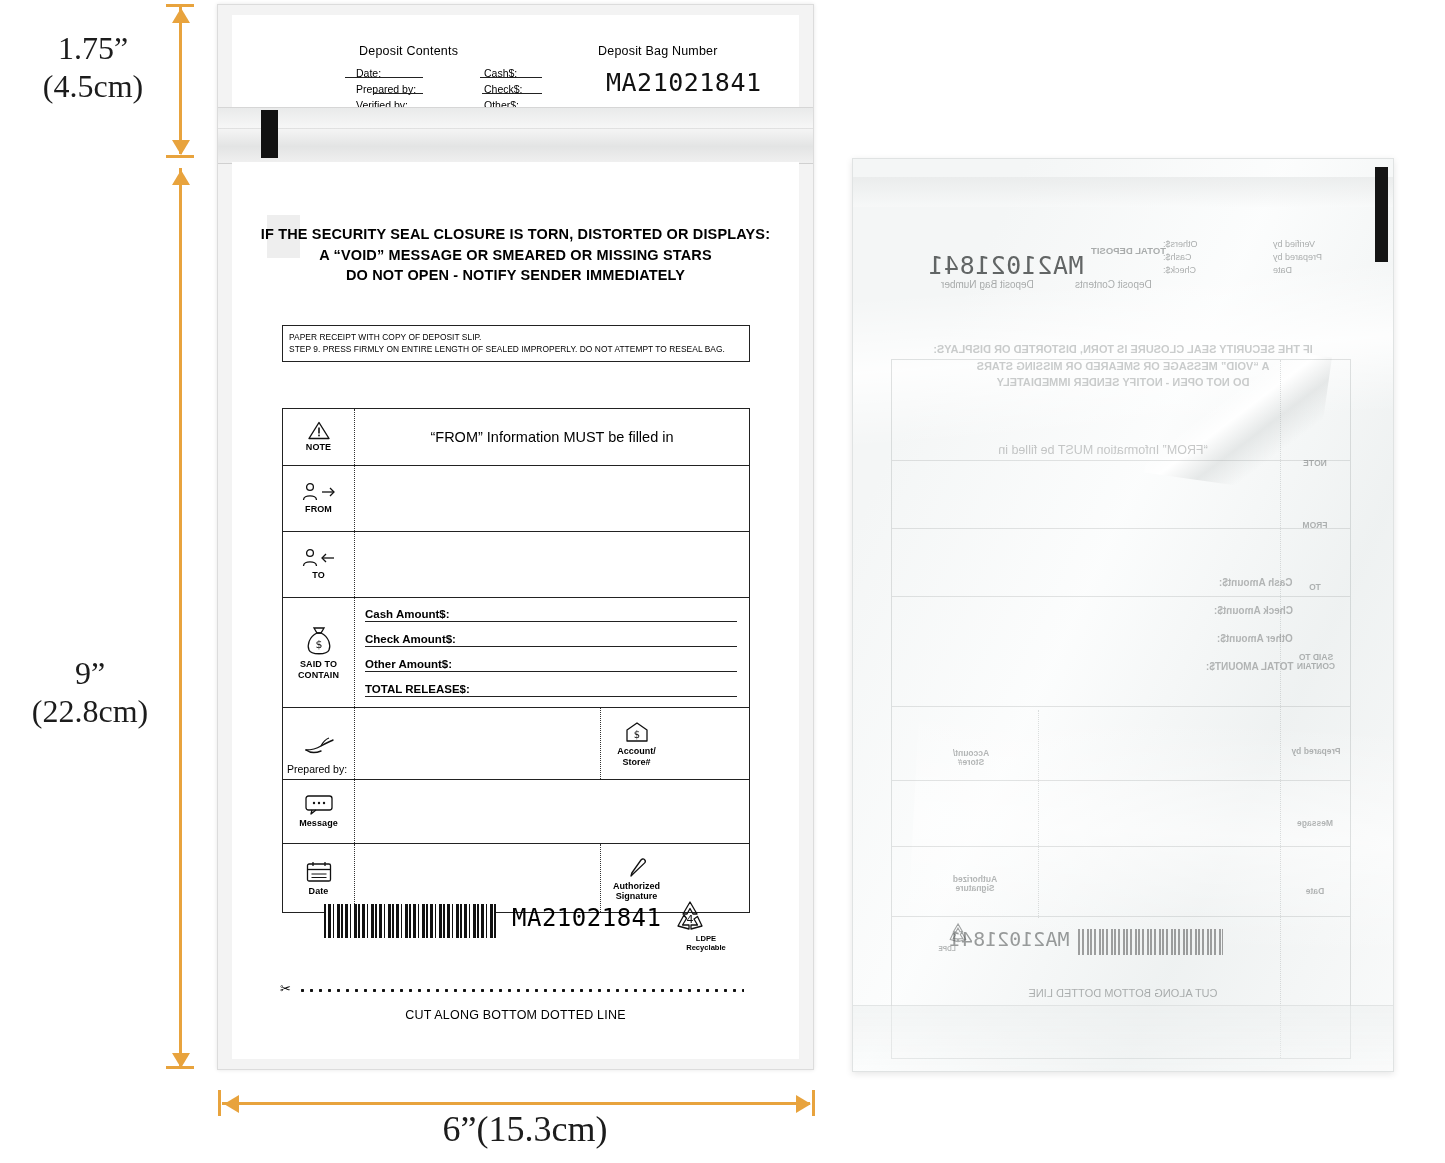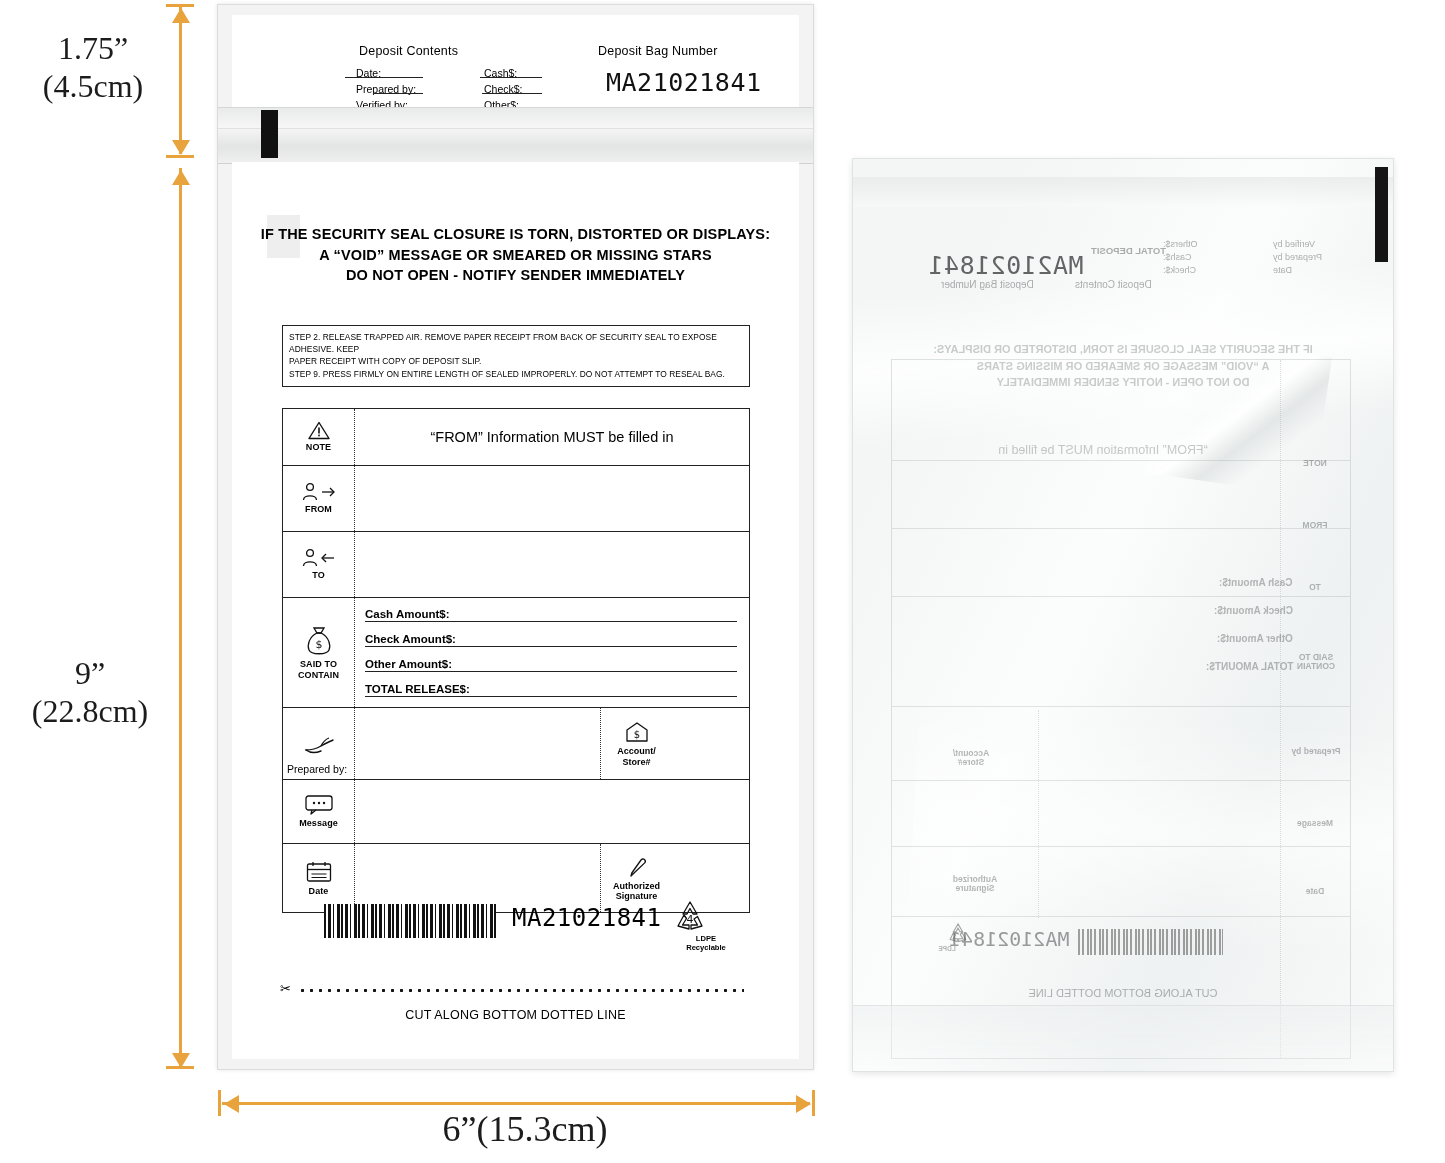--- a/index.html
+++ b/index.html
@@ -592,21 +592,20 @@
   <div id="body-panel">
     <div id="tape-patch"></div>
 
     <div id="caution-block">
       <div class="caution-line">IF THE SECURITY SEAL CLOSURE IS TORN, DISTORTED OR DISPLAYS:</div>
       <div class="caution-line">A “VOID” MESSAGE OR SMEARED OR MISSING STARS</div>
       <div class="caution-line">DO NOT OPEN - NOTIFY SENDER IMMEDIATELY</div>
     </div>
 
     <div id="steps-box">
-      <div class="step-line">STEP 2. RELEASE TRAPPED AIR. REMOVE PAPER RECEIPT FROM BACK OF SECURITY SEAL TO EXPOSE ADHESIVE. KEEP</div>
       <div class="step-line">PAPER RECEIPT WITH COPY OF DEPOSIT SLIP.</div>
       <div class="step-line">STEP 9. PRESS FIRMLY ON ENTIRE LENGTH OF SEALED IMPROPERLY. DO NOT ATTEMPT TO RESEAL BAG.</div>
     </div>
 
     <div id="form-table">
 
       <div class="form-row row-note">
         <div class="cell-icon">
           <span>
             <svg width="22" height="19" viewBox="0 0 22 19">

